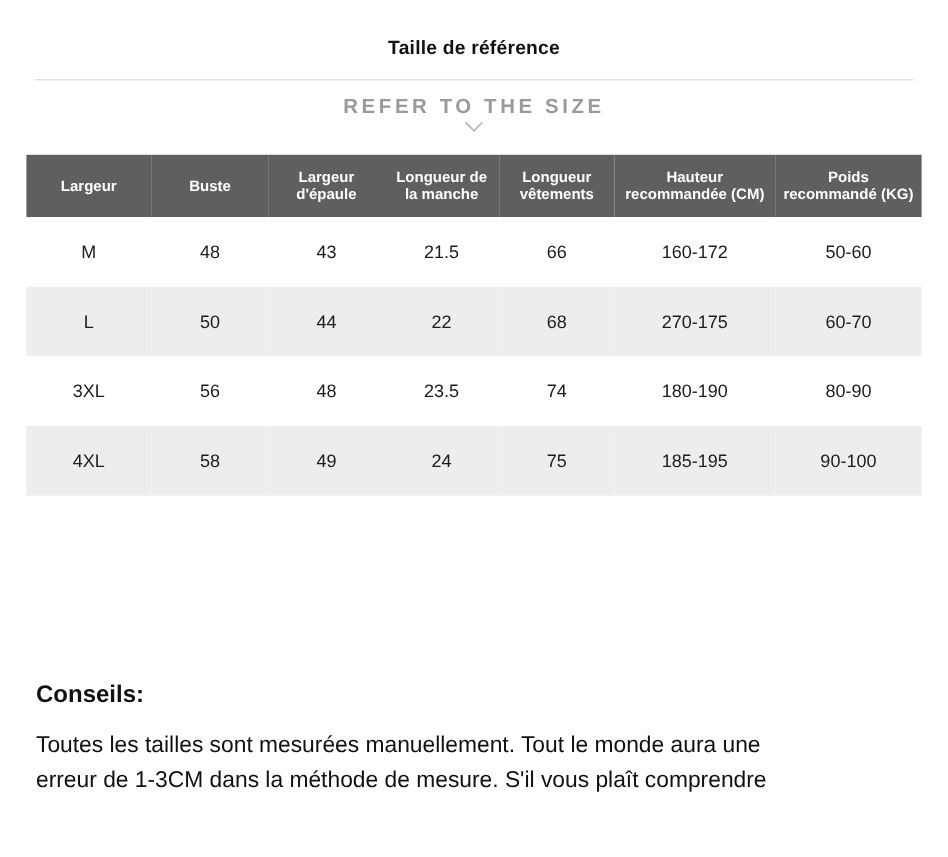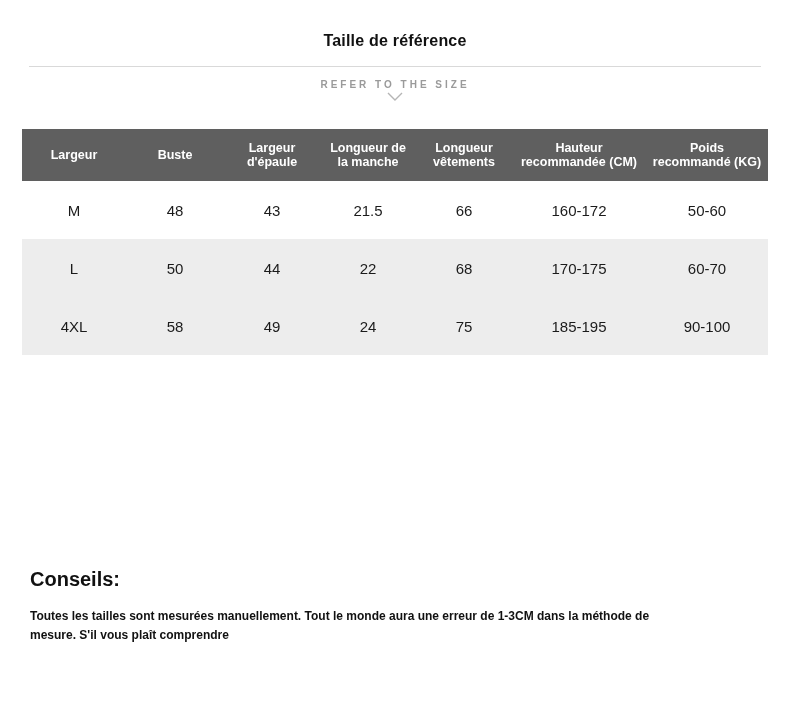--- a/index.html
+++ b/index.html
@@ -34,21 +34,21 @@
     margin: 0 0 16px 0;
   }
   .rule {
     width: 732px;
     height: 1px;
     background: #d9d9d9;
     margin: 0 auto;
   }
   .subtitle {
     margin-top: 12px;
-    font-size: 10px;
+    font-size: 17px;
     color: #9a9a9a;
     letter-spacing: 3px;
     font-weight: bold;
   }
   .chev {
     margin: 2px auto 0 auto;
     width: 16px;
     height: 10px;
     position: relative;
   }
@@ -109,22 +109,22 @@
     top: 568px;
     width: 640px;
   }
   .notes-title {
     font-size: 20px;
     font-weight: bold;
     color: #111111;
     margin-bottom: 16px;
   }
   .notes-body {
-    font-size: 12px;
-    font-weight: bold;
+    font-size: 19px;
+    font-weight: normal;
     color: #111111;
     line-height: 1.55;
   }
 </style>
 </head>
 <body>
 
 <div class="page">
 
   <div class="header">
@@ -169,22 +169,31 @@
           <td>66</td>
           <td>160-172</td>
           <td>50-60</td>
         </tr>
         <tr class="even">
           <td>L</td>
           <td>50</td>
           <td>44</td>
           <td>22</td>
           <td>68</td>
-          <td>170-175</td>
+          <td>270-175</td>
           <td>60-70</td>
+        </tr>
+        <tr class="odd">
+          <td>3XL</td>
+          <td>56</td>
+          <td>48</td>
+          <td>23.5</td>
+          <td>74</td>
+          <td>180-190</td>
+          <td>80-90</td>
         </tr>
         <tr class="even">
           <td>4XL</td>
           <td>58</td>
           <td>49</td>
           <td>24</td>
           <td>75</td>
           <td>185-195</td>
           <td>90-100</td>
         </tr>

